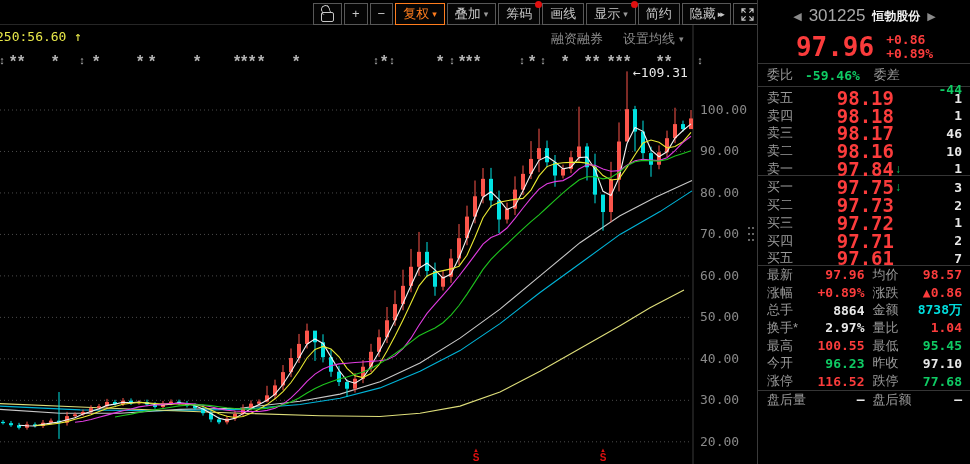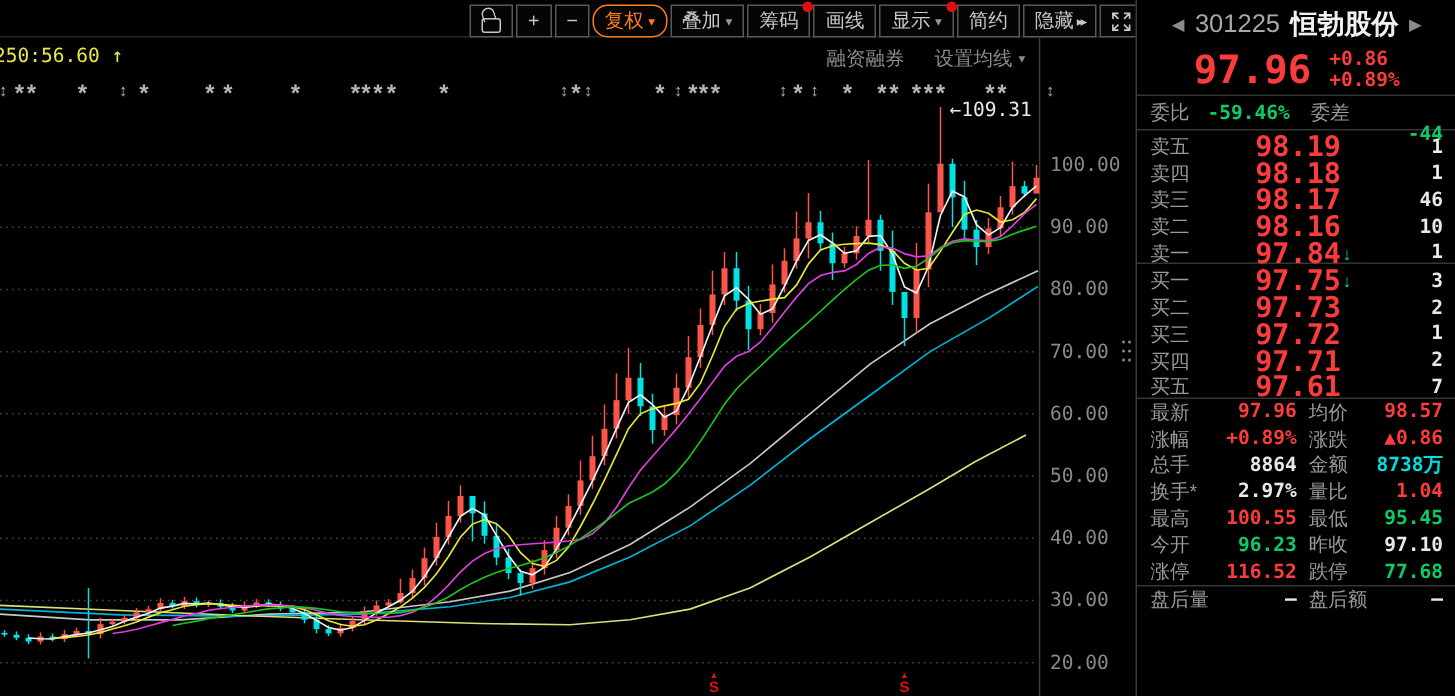--- a/index.html
+++ b/index.html
@@ -3,21 +3,21 @@
 <meta charset="utf-8">
 <style>
   html,body{margin:0;padding:0;background:#000;}
   #app{position:relative;width:970px;height:464px;background:#000;overflow:hidden;
        font-family:"Liberation Sans","DejaVu Sans",sans-serif;color:#ccc;}
   
   #toolbar{position:absolute;left:313px;top:3px;display:flex;gap:2px;z-index:5;}
   .tbtn{position:relative;display:flex;align-items:center;justify-content:center;
         height:20px;padding:0 7px;border:1px solid #585858;background:#050505;
         color:#c8c8c8;font-size:13px;line-height:20px;cursor:pointer;white-space:nowrap;}
-  .tbtn.accent{color:#ff7d1e;border-color:#ff7d1e;border-radius:10px;}
+  .tbtn.accent{color:#ff7d1e;border-color:#ff7d1e;}
   .tbtn .dd{font-size:9px;margin-left:3px;color:#999;}
   .tbtn.accent .dd{color:#ff7d1e;}
   .tbtn .dot{position:absolute;top:-3px;right:-3px;width:7px;height:7px;border-radius:50%;
              background:#e01010;}
   .tbtn .suffix{font-size:9px;margin-left:2px;letter-spacing:-2px;color:#c8c8c8;}
   #toolbar-sep{position:absolute;left:0;top:24px;width:756px;height:1px;background:#262626;z-index:4;}
   #sublinks{position:absolute;left:551px;top:30px;display:flex;gap:20px;z-index:5;
             font-size:13px;color:#8a8a8a;align-items:center;}
   .sublink{display:flex;align-items:center;cursor:pointer;}
   .sublink .dd{font-size:9px;margin-left:4px;}
@@ -29,21 +29,21 @@
   
   #chart-svg{position:absolute;left:0;top:0;z-index:1;}
   
   #panel{position:absolute;left:757px;top:0;width:213px;height:464px;background:#000;
          border-left:1px solid #3a3a3a;z-index:6;font-size:13px;}
   .pdiv{border-bottom:1px solid #353535;}
   #phead{height:63px;}
   #phead-row1{display:flex;align-items:center;justify-content:center;gap:7px;height:28px;padding-top:2px;}
   .navarrow{color:#8a8a8a;font-size:11px;cursor:pointer;}
   #stock-code{color:#a8a8a8;font-size:17px;}
-  #stock-name{color:#f2f2f2;font-size:18px;font-weight:bold;}
+  #stock-name{color:#f2f2f2;font-size:12px;font-weight:bold;}
   #phead-row2{display:flex;align-items:center;justify-content:center;gap:12px;height:33px;}
   #last-price{color:#fb3c3c;font-size:26px;font-weight:bold;font-family:"DejaVu Sans Mono",monospace;}
   #chg-col{display:flex;flex-direction:column;line-height:14px;}
   #chg-col span{color:#fb3c3c;font-size:13px;font-weight:bold;font-family:"DejaVu Sans Mono",monospace;}
   .prow{display:flex;align-items:center;padding:0 9px;}
   #status-row{height:21px;justify-content:space-between;}
   .glabel{color:#9a9a9a;}
   #status-val{color:#fb3c3c;}
   #weibi-row{height:22px;}
   .num{font-family:"DejaVu Sans Mono",monospace;font-weight:bold;}

